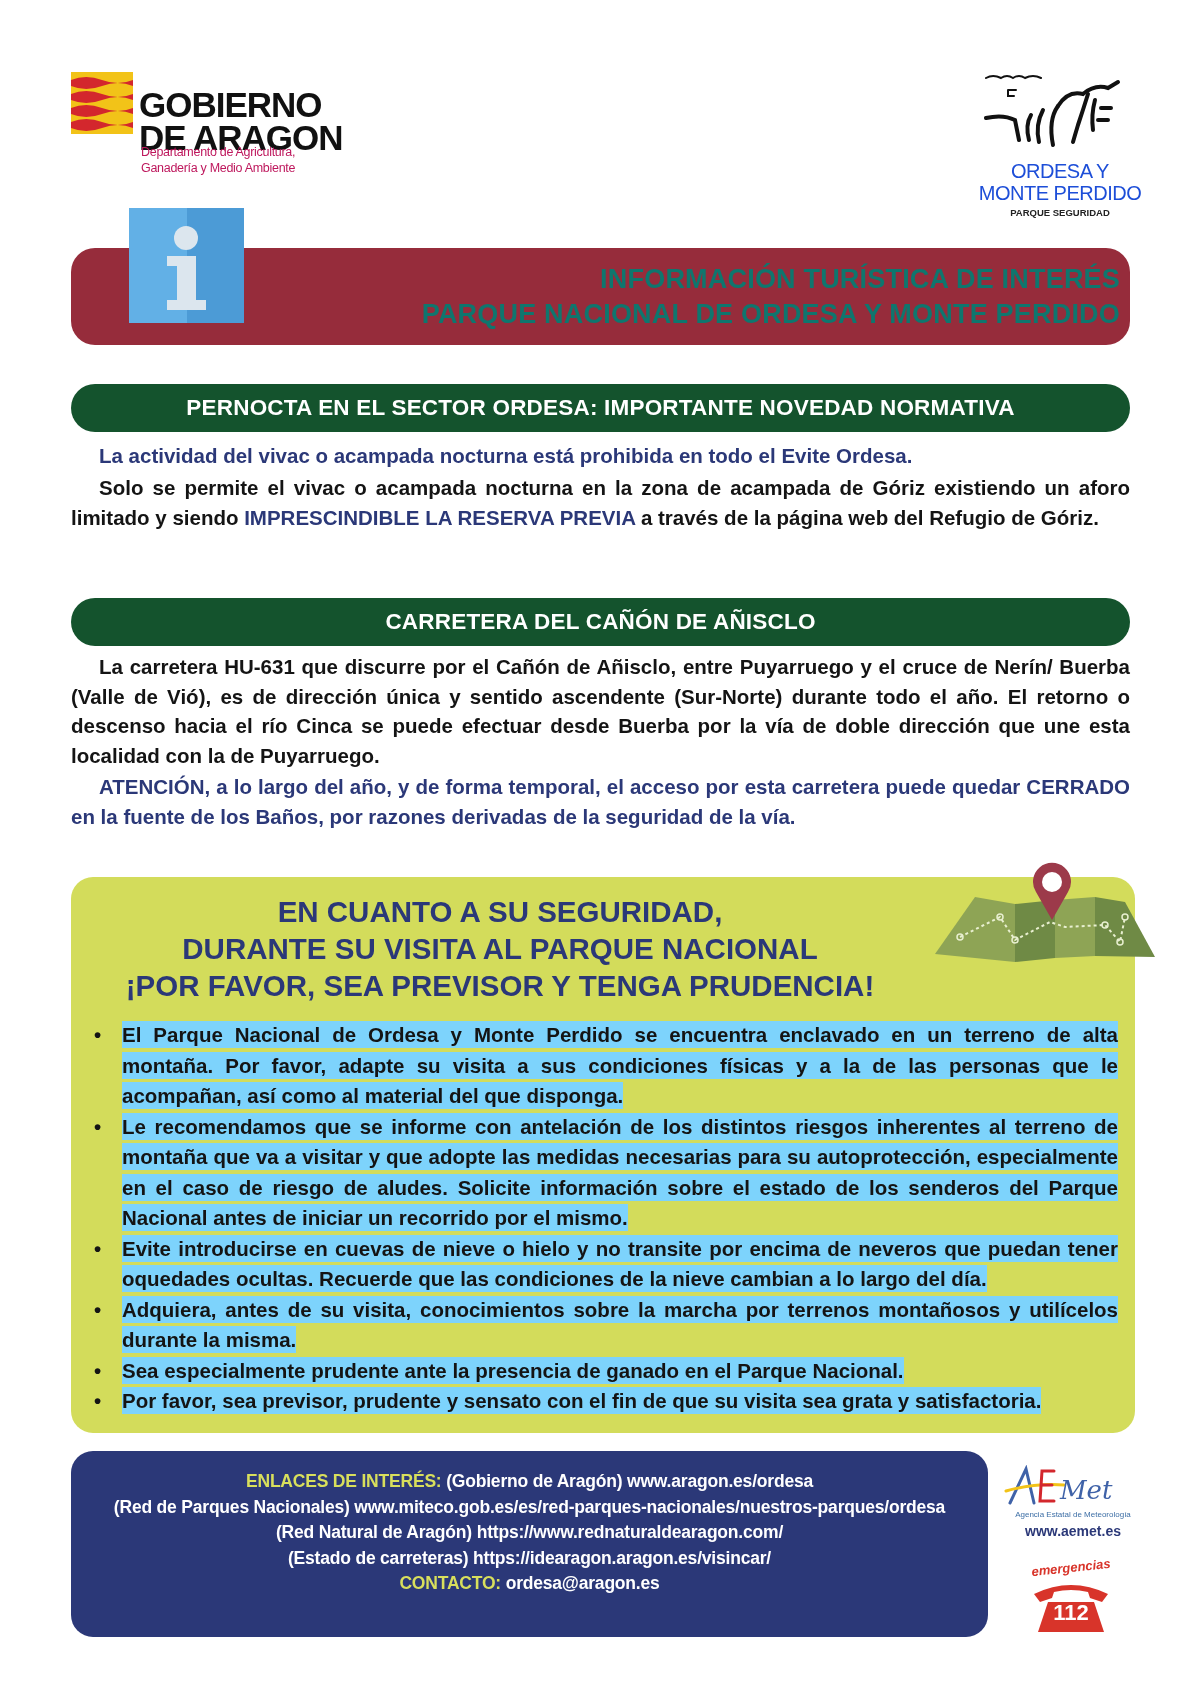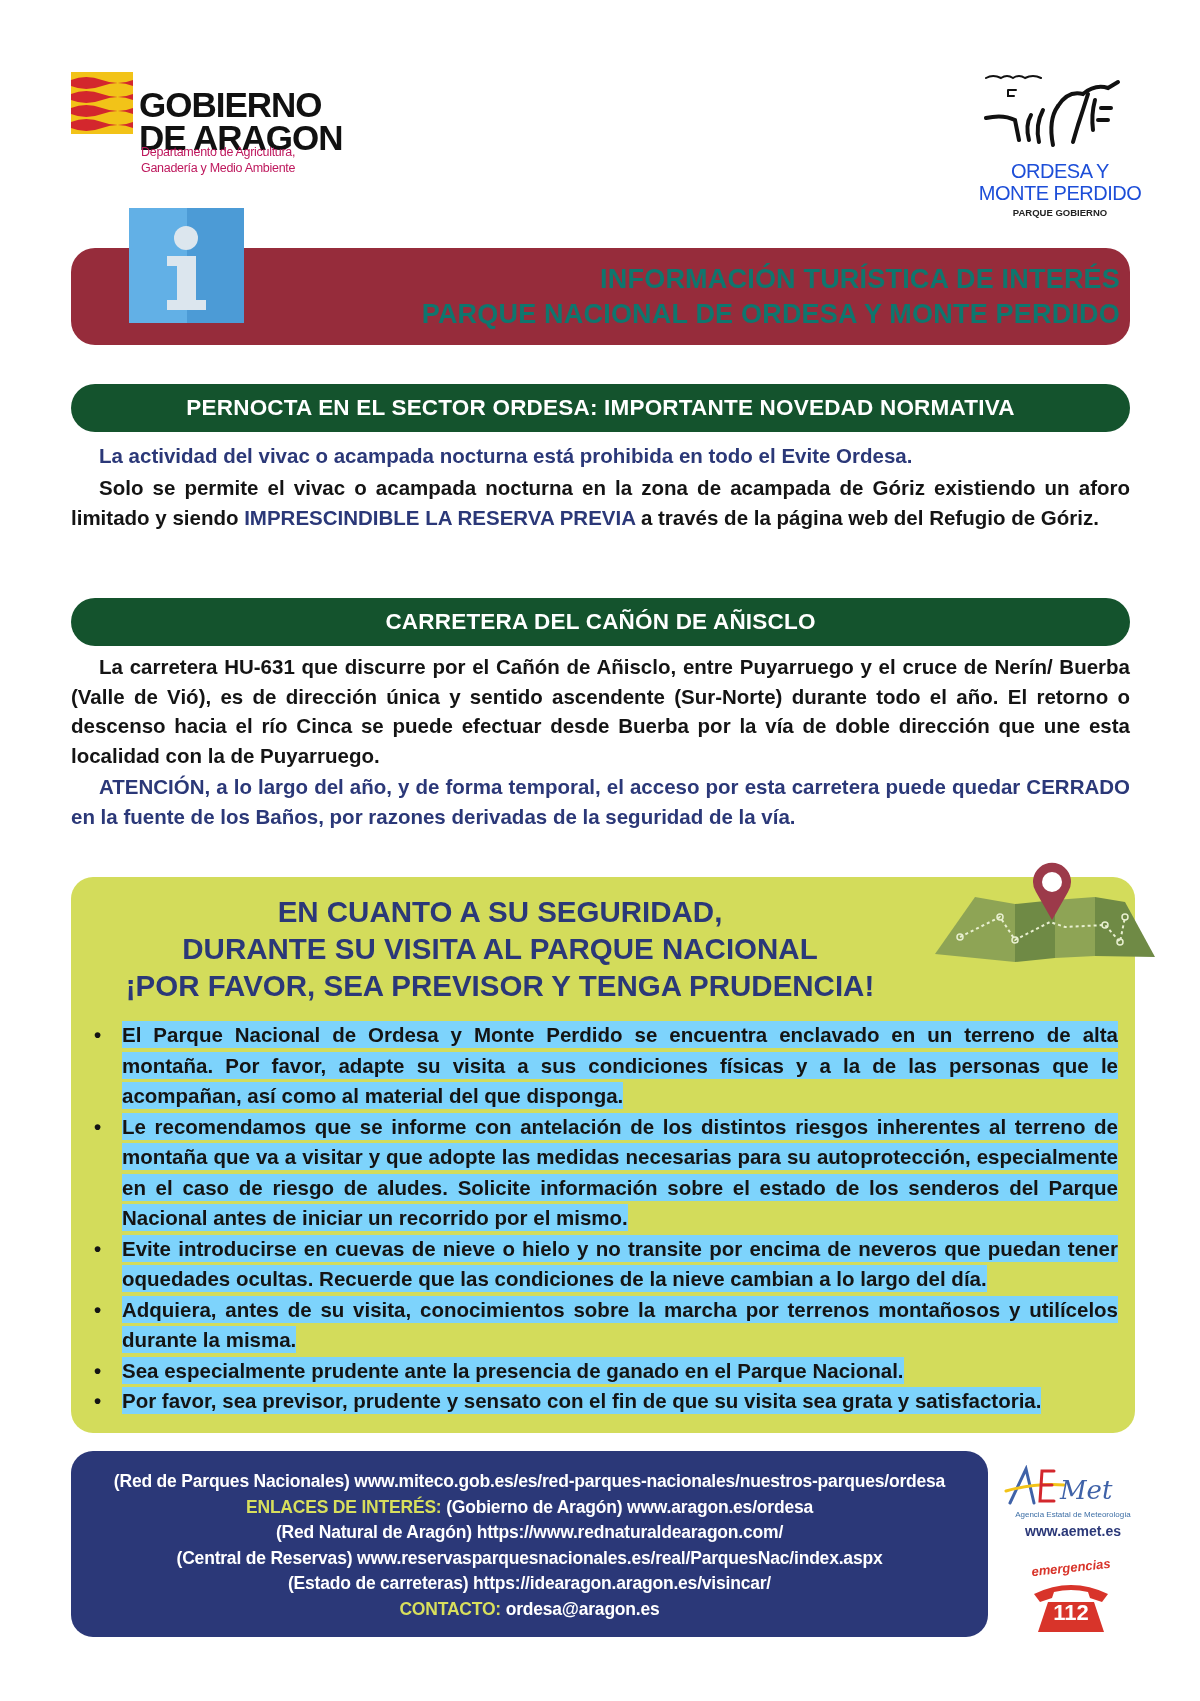--- a/index.html
+++ b/index.html
@@ -93,21 +93,21 @@
     <path d="M48 45 Q42 55 46 70"></path>
     <path d="M60 40 Q52 55 56 72"></path>
     <path d="M75 36 Q65 50 70 75"></path>
     <path d="M75 36 Q85 20 100 24 Q112 14 125 18 L135 12"></path>
     <path d="M105 24 Q100 40 95 55 Q92 65 90 72"></path>
     <path d="M112 30 Q108 45 110 60"></path>
     <path d="M118 38 h10 M115 50 h10"></path>
   </svg>
   <div id="ordesa-name" class="abs">ORDESA Y
 MONTE PERDIDO</div>
-  <div id="ordesa-sub" class="abs">PARQUE GOBIERNO</div>
+  <div id="ordesa-sub" class="abs">PARQUE SEGURIDAD</div>
 </div>
 
 <div id="title-banner" class="abs"></div>
 <div id="info-icon" class="abs">
   <div class="half"></div>
   <svg class="abs" style="left:0;top:0;" width="115" height="115" viewBox="0 0 115 115">
     <circle cx="57" cy="30" r="12" fill="#dce6ee"></circle>
     <path d="M38 48 H67 V92 H77 V102 H38 V92 H48 V58 H38 Z" fill="#dce6ee"></path>
   </svg>
 </div>
@@ -149,24 +149,23 @@
   <li><span class="bullet">•</span><span class="txt">El Parque Nacional de Ordesa y Monte Perdido se encuentra enclavado en un terreno de alta montaña. Por favor, adapte su visita a sus condiciones físicas y a la de las personas que le acompañan, así como al material del que disponga.</span></li>
   <li><span class="bullet">•</span><span class="txt">Le recomendamos que se informe con antelación de los distintos riesgos inherentes al terreno de montaña que va a visitar y que adopte las medidas necesarias para su autoprotección, especialmente en el caso de riesgo de aludes. Solicite información sobre el estado de los senderos del Parque Nacional antes de iniciar un recorrido por el mismo.</span></li>
   <li><span class="bullet">•</span><span class="txt">Evite introducirse en cuevas de nieve o hielo y no transite por encima de neveros que puedan tener oquedades ocultas. Recuerde que las condiciones de la nieve cambian a lo largo del día.</span></li>
   <li><span class="bullet">•</span><span class="txt">Adquiera, antes de su visita, conocimientos sobre la marcha por terrenos montañosos y utilícelos durante la misma.</span></li>
   <li><span class="bullet">•</span><span class="txt">Sea especialmente prudente ante la presencia de ganado en el Parque Nacional.</span></li>
   <li><span class="bullet">•</span><span class="txt">Por favor, sea previsor, prudente y sensato con el fin de que su visita sea grata y satisfactoria.</span></li>
 </ul>
 
 <div id="links-box" class="abs"></div>
 <div id="links-text" class="abs">
+  <div><span class="lbl">ENLACES DE INTERÉS:</span> <span>(Gobierno de Aragón)</span> <span>www.aragon.es/ordesa</span></div>
   <div><span>(Red de Parques Nacionales)</span> <span>www.miteco.gob.es/es/red-parques-nacionales/nuestros-parques/ordesa</span></div>
-  <div><span class="lbl">ENLACES DE INTERÉS:</span> <span>(Gobierno de Aragón)</span> <span>www.aragon.es/ordesa</span></div>
   <div><span>(Red Natural de Aragón)</span> <span>https://www.rednaturaldearagon.com/</span></div>
-  <div><span>(Central de Reservas)</span> <span>www.reservasparquesnacionales.es/real/ParquesNac/index.aspx</span></div>
   <div><span>(Estado de carreteras)</span> <span>https://idearagon.aragon.es/visincar/</span></div>
   <div class="contact-line"><span class="lbl">CONTACTO:</span> <span>ordesa@aragon.es</span></div>
 </div>
 
 <div id="aemet" class="abs">
   <svg id="aemet-logo" class="abs" viewBox="0 0 140 42">
     <path d="M6 38 L22 4 L30 38" fill="none" stroke="#3f62a8" stroke-width="3" stroke-linecap="round"></path>
     <path d="M2 26 Q30 18 60 20" fill="none" stroke="#f2c318" stroke-width="3" stroke-linecap="round"></path>
     <path d="M50 6 L38 6 L36 36 L50 36 M37 20 L48 20" fill="none" stroke="#d3272d" stroke-width="3" stroke-linecap="round"></path>
     <text x="56" y="34" font-family="DejaVu Serif, serif" font-style="italic" font-size="26" fill="#3f62a8">Met</text>

